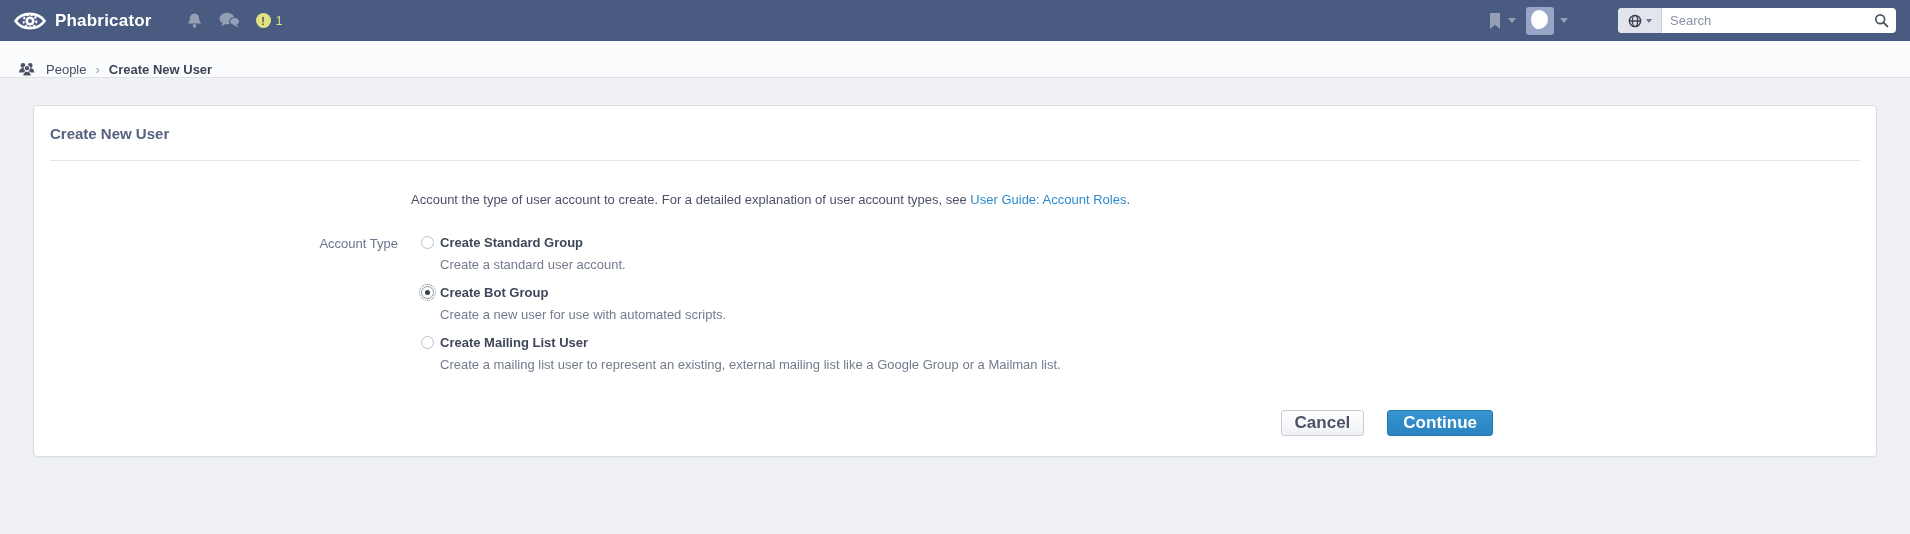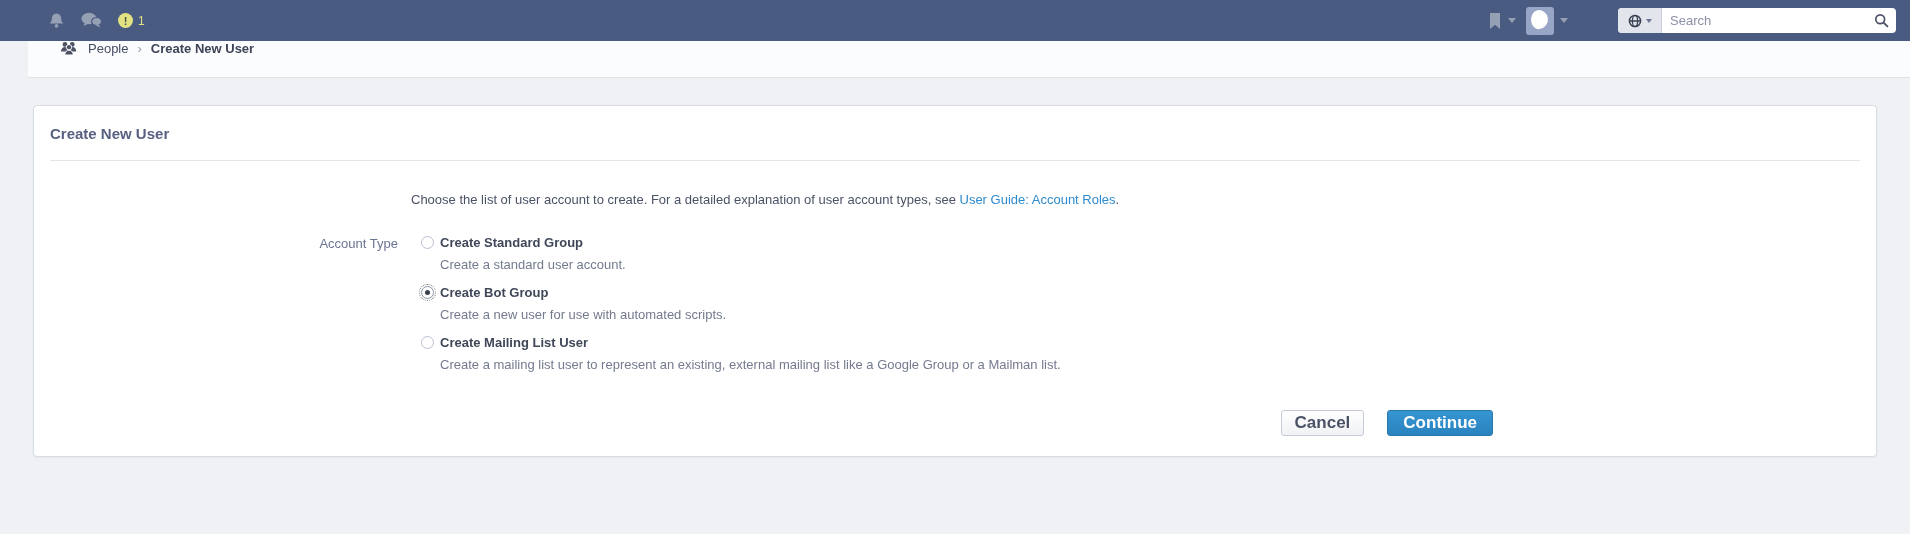--- a/index.html
+++ b/index.html
@@ -77,22 +77,22 @@
   .search-submit {
     width: 30px; height: 100%; border: none; background: transparent;
     display: flex; align-items: center; justify-content: center; cursor: pointer;
   }
 
   
   .crumbbar {
     height: 37px;
     background: #fbfcfd;
     border-bottom: 1px solid #dfe1e6;
-    display: flex; align-items: flex-start;
-    padding: 0 32px; gap: 9px; margin-left: 28px;
+    display: flex; align-items: flex-end;
+    padding: 0 18px; gap: 9px;
   }
   .crumb-link { color: #474e63; cursor: pointer; }
   .crumb-sep { color: #9ba1b2; font-size: 13px; }
   .crumb-current { color: #3e4457; font-weight: bold; }
 
   
   .card {
     margin: 27px 33px 0 33px;
     background: #ffffff;
     border: 1px solid #d8dce3;
@@ -147,20 +147,31 @@
     background: linear-gradient(#3595d2, #2a83bf);
     border: 1px solid #2878ad;
     color: #ffffff;
     padding: 0 15px;
   }
 </style>
 </head>
 <body>
 
 <div class="topbar">
+  <div class="brand">
+    <span style="display:inline-flex;">
+      <svg width="32" height="30" viewBox="0 0 32 30">
+        <path d="M1.5 15 C 8 5.5, 24 5.5, 30.5 15 C 24 24.5, 8 24.5, 1.5 15 Z" stroke="#ffffff" stroke-width="2.6" fill="none"></path>
+        <circle cx="16" cy="15" r="4.6" fill="#ffffff"></circle>
+        <circle cx="16" cy="15" r="1.9" fill="#4a5b82"></circle>
+        <circle cx="16" cy="15" r="6.4" fill="none" stroke="#ffffff" stroke-width="2" stroke-dasharray="2.2 2.1"></circle>
+      </svg>
+    </span>
+    <span class="brand-name">Phabricator</span>
+  </div>
 
   <div class="topbar-icons">
     <span class="tb-icon">
       <svg width="17" height="17" viewBox="0 0 17 17">
         <path d="M8.5 1.5 c-3 0 -4.6 2.2 -4.6 4.8 c0 3 -1.4 4.6 -2.2 5.3 h13.6 c-0.8 -0.7 -2.2 -2.3 -2.2 -5.3 c0 -2.6 -1.6 -4.8 -4.6 -4.8 Z" fill="#96a0b5"></path>
         <circle cx="8.5" cy="13.9" r="1.8" fill="#96a0b5"></circle>
       </svg>
     </span>
     <span class="tb-icon">
       <svg width="21" height="17" viewBox="0 0 21 17">
@@ -230,21 +241,21 @@
   <span class="crumb-sep">›</span>
   <span class="crumb-current">Create New User</span>
 </div>
 
 <div class="card">
   <div class="card-header">
     <span class="card-title">Create New User</span>
   </div>
 
   <div class="form-area">
-    <p class="intro"><span>Choose the list of user account to create. For a detailed explanation of user account types, see </span><a>User Guide: Account Roles</a><span>.</span></p>
+    <p class="intro"><span>Account the type of user account to create. For a detailed explanation of user account types, see </span><a>User Guide: Account Roles</a><span>.</span></p>
 
     <div class="form-row">
       <div class="form-label">Account Type</div>
 
       <div class="options-col">
         <div class="option">
           <div class="option-head">
             <span class="radio"></span>
             <span class="option-label">Create Standard Group</span>
           </div>

